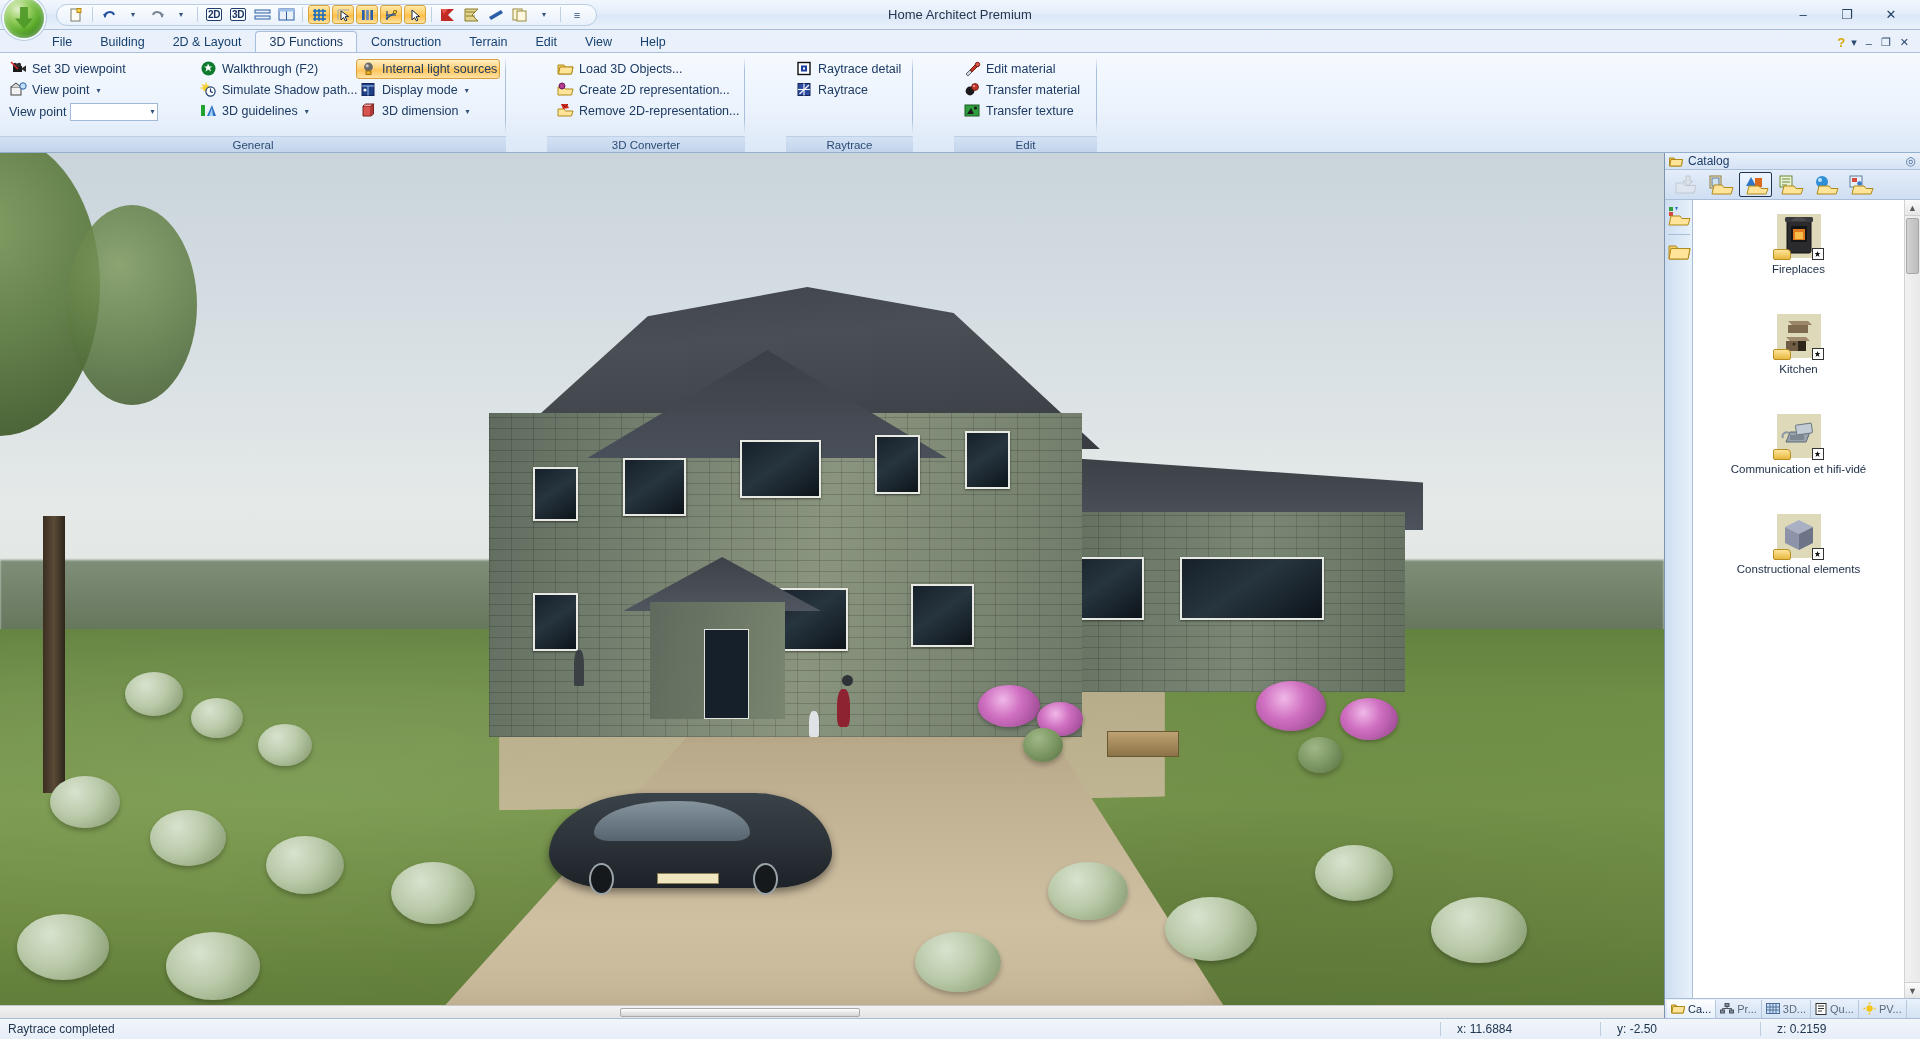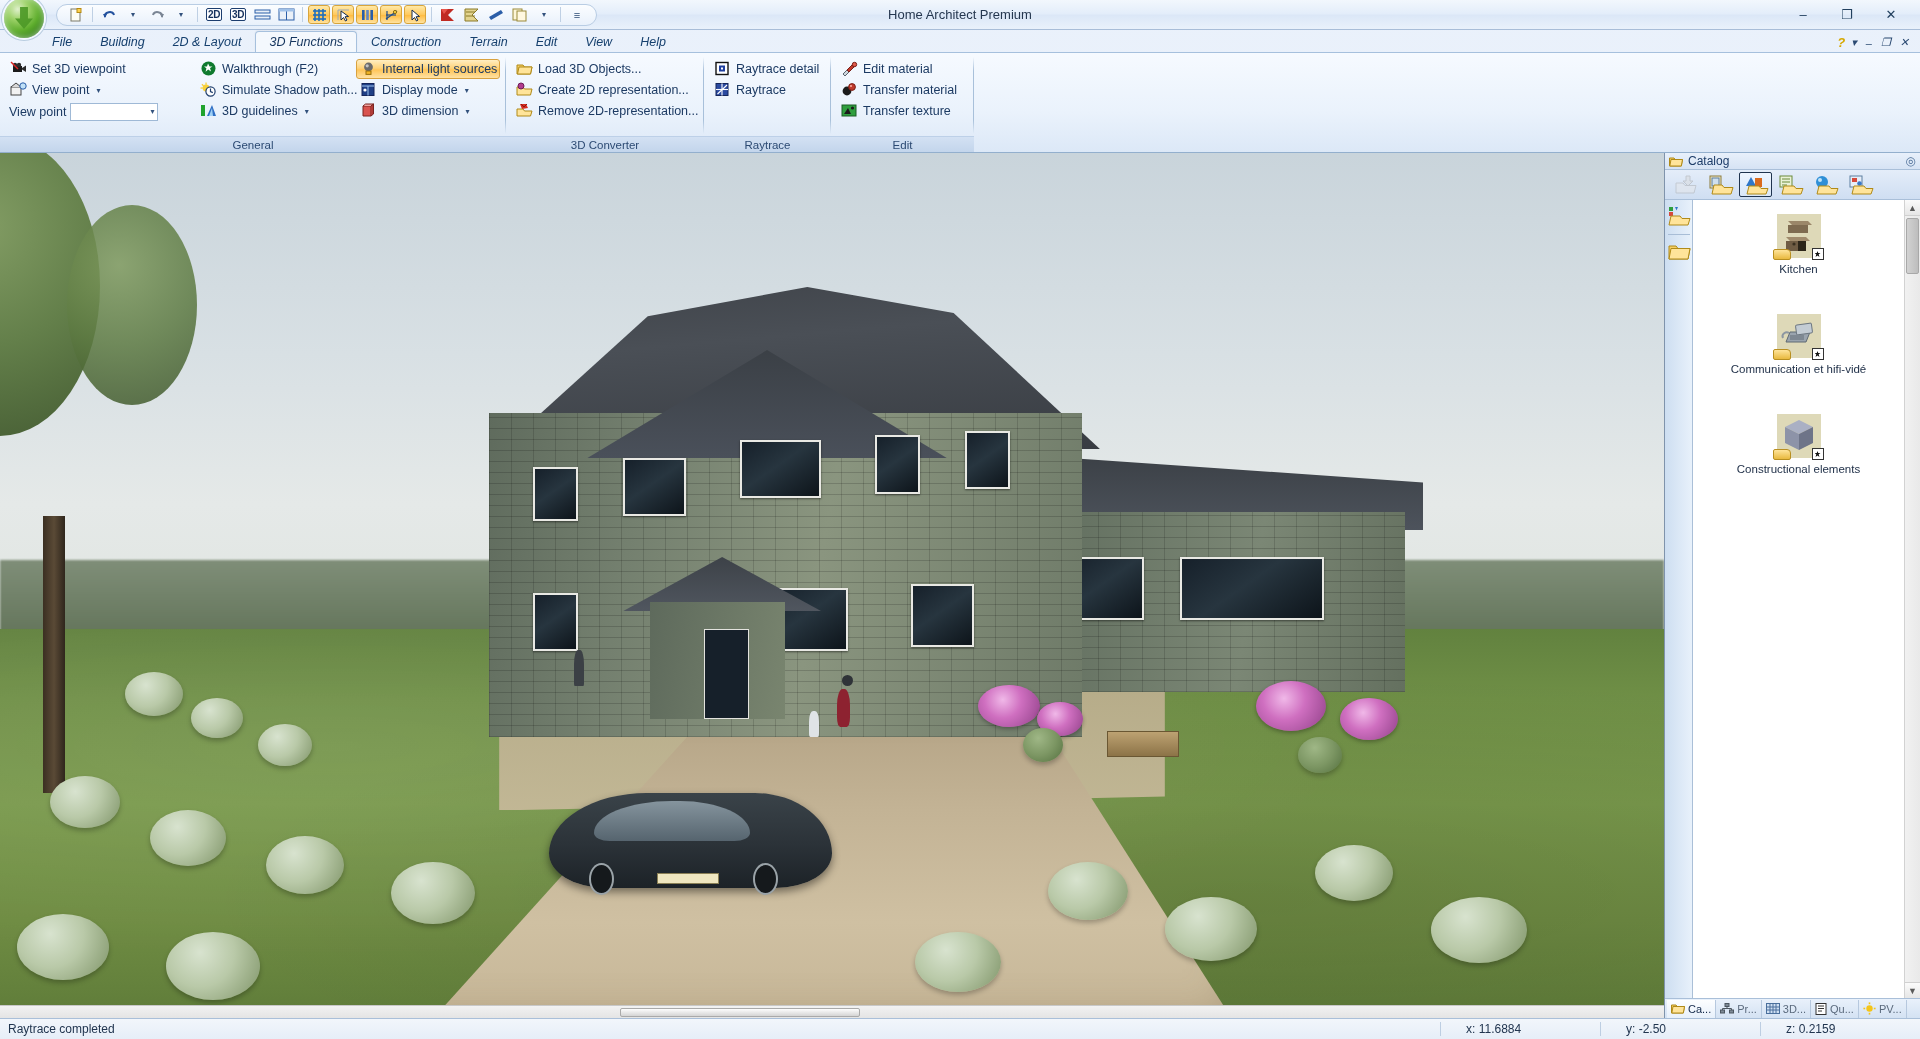--- a/index.html
+++ b/index.html
@@ -47,35 +47,35 @@
   .qlab { font-size:10px; font-weight:bold; color:#15305c; letter-spacing:-.5px; }
   .boxed { border:1.4px solid #1c3d6e; border-radius:2px; padding:0 1px; line-height:11px; background:#fbfcfe;}
   .caret { font-size:8px; color:#33527d; }
   .title-text { position:absolute; left:0; right:0; text-align:center; font-size:13px; color:#25374f; pointer-events:none; }
   .winbtns { margin-left:auto; display:flex; align-items:center; gap:2px; padding-right:8px; }
   .winbtn { width:42px; height:22px; display:flex; align-items:center; justify-content:center;
             font-size:13px; color:#22405f; border:1px solid transparent; border-radius:2px; cursor:pointer;}
 
   
   .tabstrip { position:relative; height:22px; flex:0 0 22px; display:flex; align-items:flex-end;
-              padding-left:38px; background:transparent;font-style:italic; }
+              padding-left:38px; background:transparent; }
   .tab { position:relative; height:21px; line-height:21px; padding:0 13px; font-size:12.5px;
          color:#16406e; cursor:pointer; border:1px solid transparent; border-bottom:none;
          border-radius:4px 4px 0 0; }
   .tab.active { background:#f4f8fd; border-color:#a6c0dd; color:#15355e; z-index:5;
                 box-shadow:0 -1px 2px rgba(0,0,0,.05); }
   .tabright { margin-left:auto; display:flex; align-items:center; gap:3px; padding:0 8px 2px 0; }
   .tinybtn { font-size:11px; color:#2b4a72; cursor:pointer; padding:0 3px; }
   .help-q { color:#d6a800; font-weight:bold; font-size:13px; }
 
   
   .ribbon { position:relative; flex:0 0 101px; height:101px;
             background: linear-gradient(180deg,#f6faff 0%, #eaf2fc 60%, #dce8f7 100%);
             border-top:1px solid #a6c0dd; border-bottom:1px solid #93afcd;
-            display:flex; }
+            display:flex;gap:41px; }
   .rgroup { position:relative; display:flex; flex-direction:column; height:100%; }
   .rgroup-body { flex:1; display:flex; align-items:flex-start; padding:4px 4px 0 4px; gap:0; }
   .rgroup-label { height:16px; line-height:16px; text-align:center; font-size:11.5px; color:#2c4a73;
                   background:linear-gradient(180deg,#d3e1f3,#c3d5ec); border-top:1px solid #bdd0e8; }
   .rgroup:after { content:""; position:absolute; right:0; top:4px; bottom:18px; width:1px;
                   background:linear-gradient(180deg,rgba(160,185,215,0),#a8c0da 18%,#a8c0da 82%,rgba(160,185,215,0)); }
   .rcol { display:flex; flex-direction:column; gap:1px; padding:2px 2px 0 2px; }
   .ritem { display:flex; align-items:center; gap:5px; height:20px; padding:0 6px 0 3px;
            border:1px solid transparent; border-radius:3px; cursor:pointer; white-space:nowrap;
            font-size:12.5px; color:#1c3a63; }
@@ -202,21 +202,21 @@
   .ctab { display:flex; align-items:center; gap:3px; padding:0 4px; height:18px; font-size:11px;
           color:#5b6a7d; cursor:pointer; border-right:1px solid #b6c8de; }
   .ctab.active { color:#14294a; background:linear-gradient(180deg,#fdfeff,#e7f0fb); }
 
   
   .status { flex:0 0 21px; height:21px; display:flex; align-items:center;
             background:linear-gradient(180deg,#f2f6fb,#e6eef8); border-top:1px solid #a9bfd9;
             font-size:12px; color:#21354f; }
   .status .msg { padding-left:8px; }
   .status .coords { margin-left:auto; display:flex; }
-  .coord { width:160px; padding-left:25px; border-left:1px solid #bdcee2; }
+  .coord { width:160px; padding-left:16px; border-left:1px solid #bdcee2; }
 
   svg { display:block; }
 </style>
 </head>
 <body>
 
 <div class="app">
 
   <div class="titlebar">
     <div class="orb-wrap">
@@ -754,20 +754,35 @@
           <div class="sep"></div>
           <div>
             <svg width="24" height="18" viewBox="0 0 24 18">
                 <path d="M2 3 L9 3 L11 5.5 L23 5.5 L21 16 L2 16 Z" fill="#f5cf64" stroke="#b08a18"></path>
                 <path d="M4 5.5 L23 5.5 L21 16 L2 16 Z" fill="#ffe49a" stroke="#b08a18"></path>
               </svg>
           </div>
         </div>
 
         <div class="cat-list">
+          <div class="cat-item">
+            <div class="thumb">
+              <svg width="34" height="40" viewBox="0 0 34 40">
+                  <rect x="5" y="3" width="24" height="34" rx="2" fill="#2b2b2e" stroke="#121214"></rect>
+                  <rect x="3" y="1" width="28" height="5" rx="1.5" fill="#3a3a3e"></rect>
+                  <rect x="9" y="10" width="16" height="16" fill="#151517"></rect>
+                  <rect x="11" y="13" width="12" height="11" fill="#e07a1a"></rect>
+                  <rect x="13" y="16" width="8" height="7" fill="#f6bd4b"></rect>
+                  <path d="M10 5 a7 4 0 0 1 14 0" fill="#4b4b50"></path>
+                </svg>
+              <div class="fold"></div>
+              <div class="badge"></div>
+            </div>
+            <div class="cat-label">Fireplaces</div>
+          </div>
 
           <div class="cat-item">
             <div class="thumb">
               <svg width="38" height="38" viewBox="0 0 38 38">
                   <path d="M8 4 L28 4 L32 8 L12 8 Z" fill="#9b8769"></path>
                   <rect x="8" y="8" width="20" height="8" fill="#7e6b50"></rect>
                   <path d="M6 20 L26 20 L30 24 L10 24 Z" fill="#a08b6c"></path>
                   <rect x="6" y="24" width="20" height="10" fill="#6f5c44"></rect>
                   <rect x="18" y="24" width="8" height="10" fill="#2c2519"></rect>
                   <circle cx="14" cy="27" r="1.6" fill="#3a3020"></circle>

